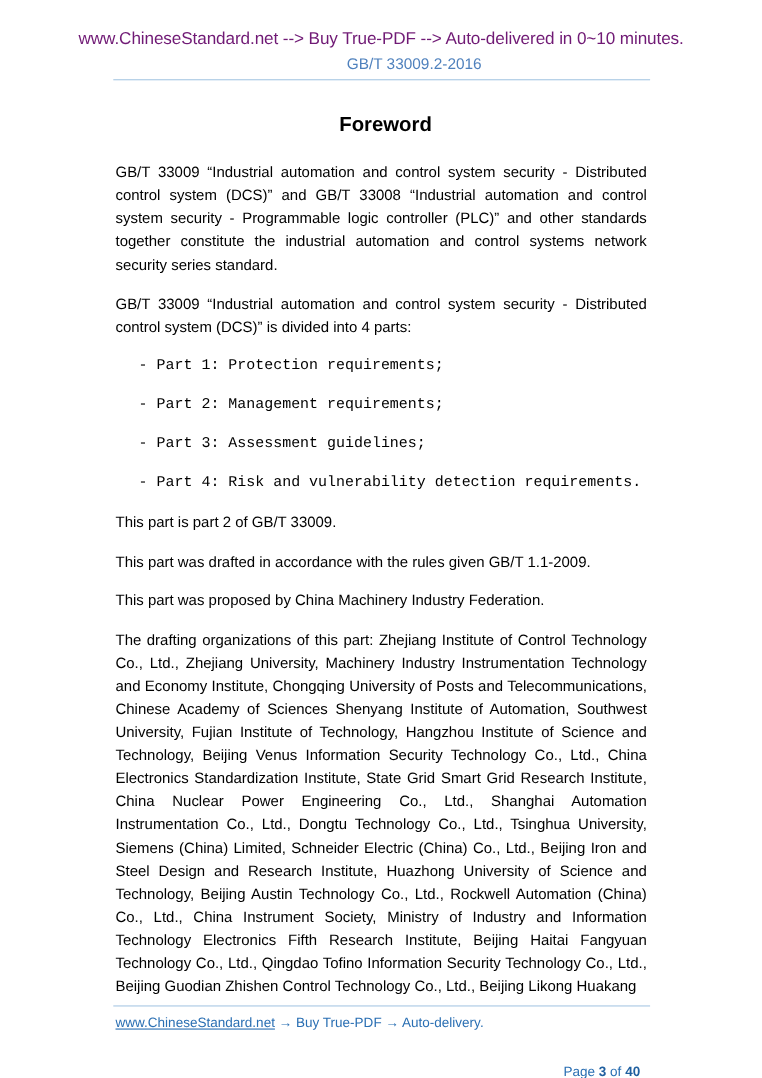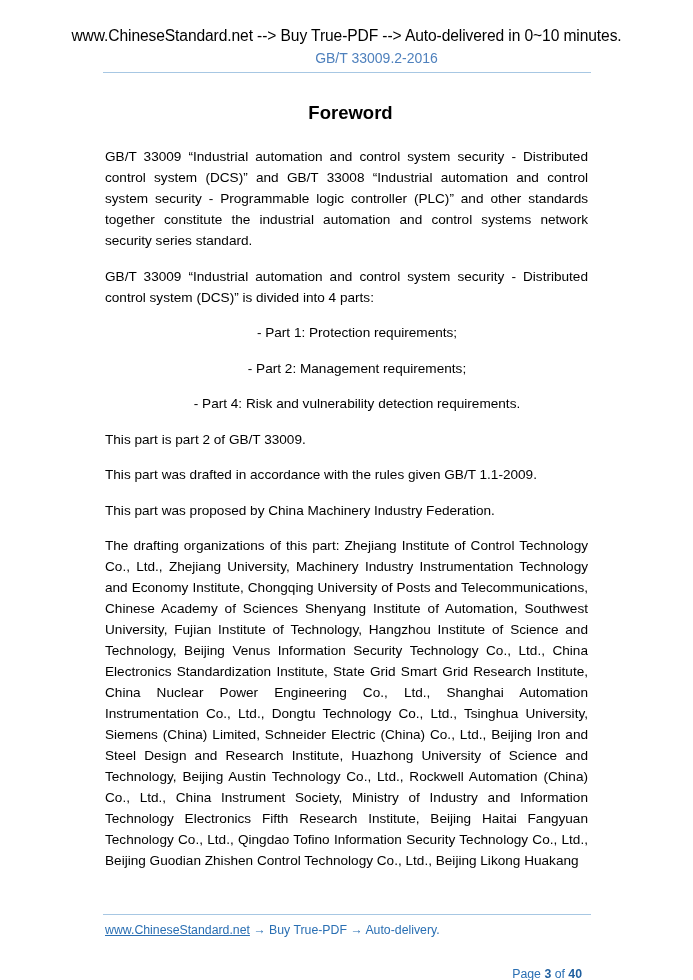--- a/index.html
+++ b/index.html
@@ -1,29 +1,29 @@
 <!DOCTYPE html>
 <html><head>
   <meta charset="utf-8">
   <style>
     html, body { margin: 0; padding: 0; background: #ffffff; }
     body { width: 693px; height: 980px; position: relative; overflow: hidden;
            font-family: "Liberation Sans", sans-serif; color: #000; }
     .top-banner { position: absolute; top: 27px; left: 0; width: 693px; text-align: center;
-                  font-size: 15.6px; color: #000000; letter-spacing: -0.1px; }
+                  font-size: 15.6px; color: #701a75; letter-spacing: -0.1px; }
     .std-code { position: absolute; top: 50px; left: 0; width: 693px; text-align: center;
                 font-size: 14px; color: #4f81bd; padding-left: 30px; }
     .header-rule { position: absolute; top: 72px; left: 103px; width: 488px; height: 0;
                    border-top: 1px solid #a7c7e3; }
     .page-title { position: absolute; top: 102px; left: 4px; width: 693px; text-align: center;
                   font-size: 18.5px; font-weight: bold; }
     .body { position: absolute; top: 146px; left: 105px; width: 483px; font-size: 13.6px;
             line-height: 21px; text-align: justify; }
     .body p { margin: 0 0 14.5px 0; }
-    .body p.list-item { margin: 0 0 14.5px 21px; text-align: center; }
+    .body p.list-item { margin: 0 0 14.5px 21px; text-align: left; font-family: Liberation Mono, monospace; }
     .footer-rule { position: absolute; top: 914px; left: 103px; width: 488px; height: 0;
                    border-top: 1px solid #a7c7e3; }
     .footer { position: absolute; top: 923px; left: 105px; width: 483px; font-size: 12.3px; color: #2a6fb3; }
     .footer-link { color: #2a6fb3; text-decoration: underline; }
     .footer-right { position: absolute; right: 6px; top: 0; margin-top: 44px; }
     .footer-right b { color: #1f5f9f; }
   </style>
 </head>
 <body>
 
@@ -31,20 +31,21 @@
 <div class="std-code">GB/T 33009.2-2016</div>
 <div class="header-rule"></div>
 
 <h1 class="page-title" style="margin:0;">Foreword</h1>
 
 <div class="body">
   <p>GB/T 33009 “Industrial automation and control system security - Distributed control system (DCS)” and GB/T 33008 “Industrial automation and control system security - Programmable logic controller (PLC)” and other standards together constitute the industrial automation and control systems network security series standard.</p>
   <p>GB/T 33009 “Industrial automation and control system security - Distributed control system (DCS)” is divided into 4 parts:</p>
   <p class="list-item">- Part 1: Protection requirements;</p>
   <p class="list-item">- Part 2: Management requirements;</p>
+  <p class="list-item">- Part 3: Assessment guidelines;</p>
   <p class="list-item">- Part 4: Risk and vulnerability detection requirements.</p>
   <p>This part is part 2 of GB/T 33009.</p>
   <p>This part was drafted in accordance with the rules given GB/T 1.1-2009.</p>
   <p>This part was proposed by China Machinery Industry Federation.</p>
   <p>The drafting organizations of this part: Zhejiang Institute of Control Technology Co., Ltd., Zhejiang University, Machinery Industry Instrumentation Technology and Economy Institute, Chongqing University of Posts and Telecommunications, Chinese Academy of Sciences Shenyang Institute of Automation, Southwest University, Fujian Institute of Technology, Hangzhou Institute of Science and Technology, Beijing Venus Information Security Technology Co., Ltd., China Electronics Standardization Institute, State Grid Smart Grid Research Institute, China Nuclear Power Engineering Co., Ltd., Shanghai Automation Instrumentation Co., Ltd., Dongtu Technology Co., Ltd., Tsinghua University, Siemens (China) Limited, Schneider Electric (China) Co., Ltd., Beijing Iron and Steel Design and Research Institute, Huazhong University of Science and Technology, Beijing Austin Technology Co., Ltd., Rockwell Automation (China) Co., Ltd., China Instrument Society, Ministry of Industry and Information Technology Electronics Fifth Research Institute, Beijing Haitai Fangyuan Technology Co., Ltd., Qingdao Tofino Information Security Technology Co., Ltd., Beijing Guodian Zhishen Control Technology Co., Ltd., Beijing Likong Huakang</p>
 </div>
 
 <div class="footer-rule"></div>
 <div class="footer">
   <a class="footer-link">www.ChineseStandard.net</a><span> → Buy True-PDF → Auto-delivery.</span>

